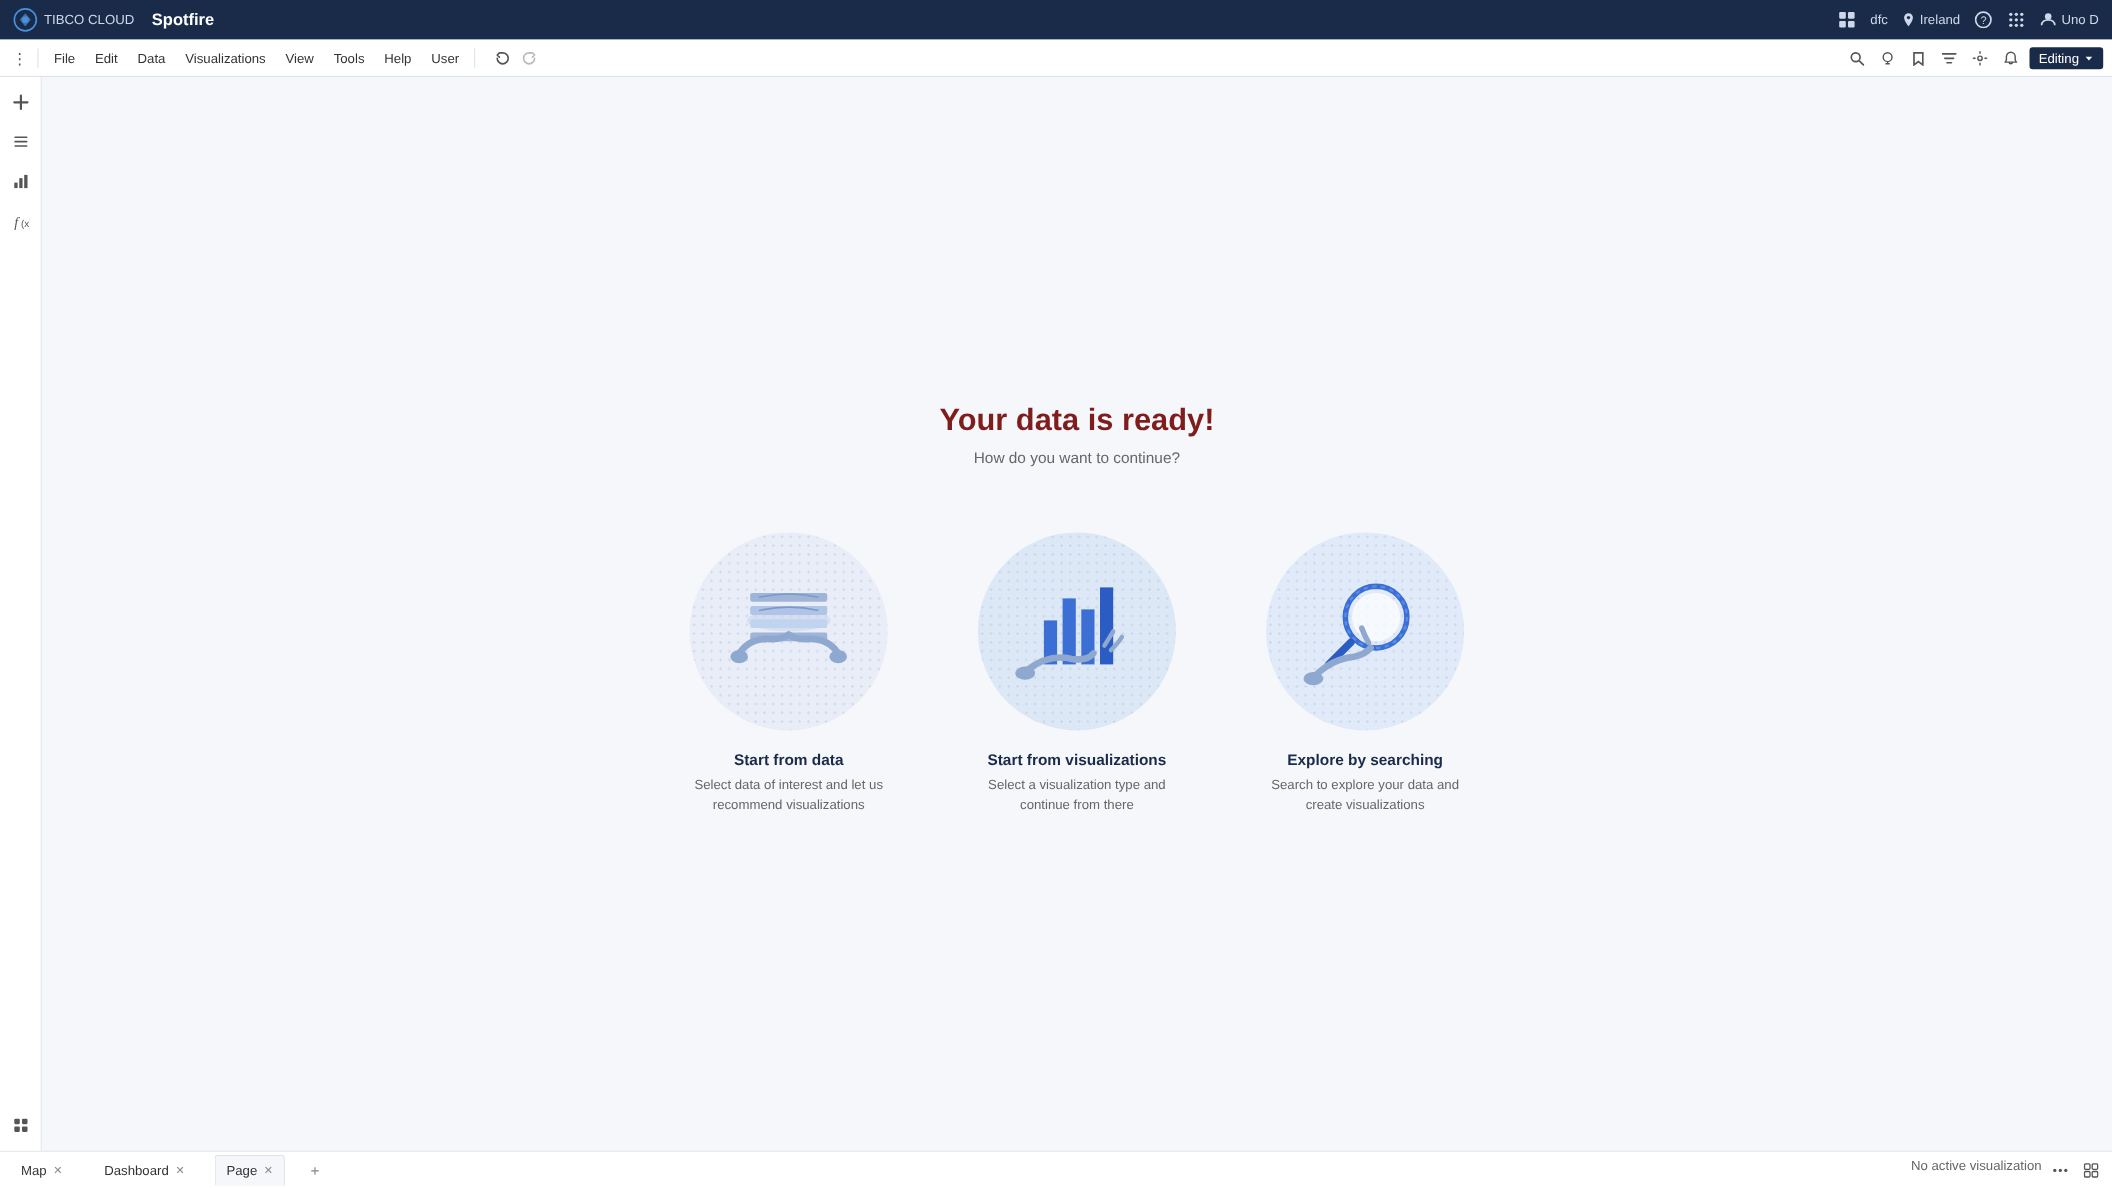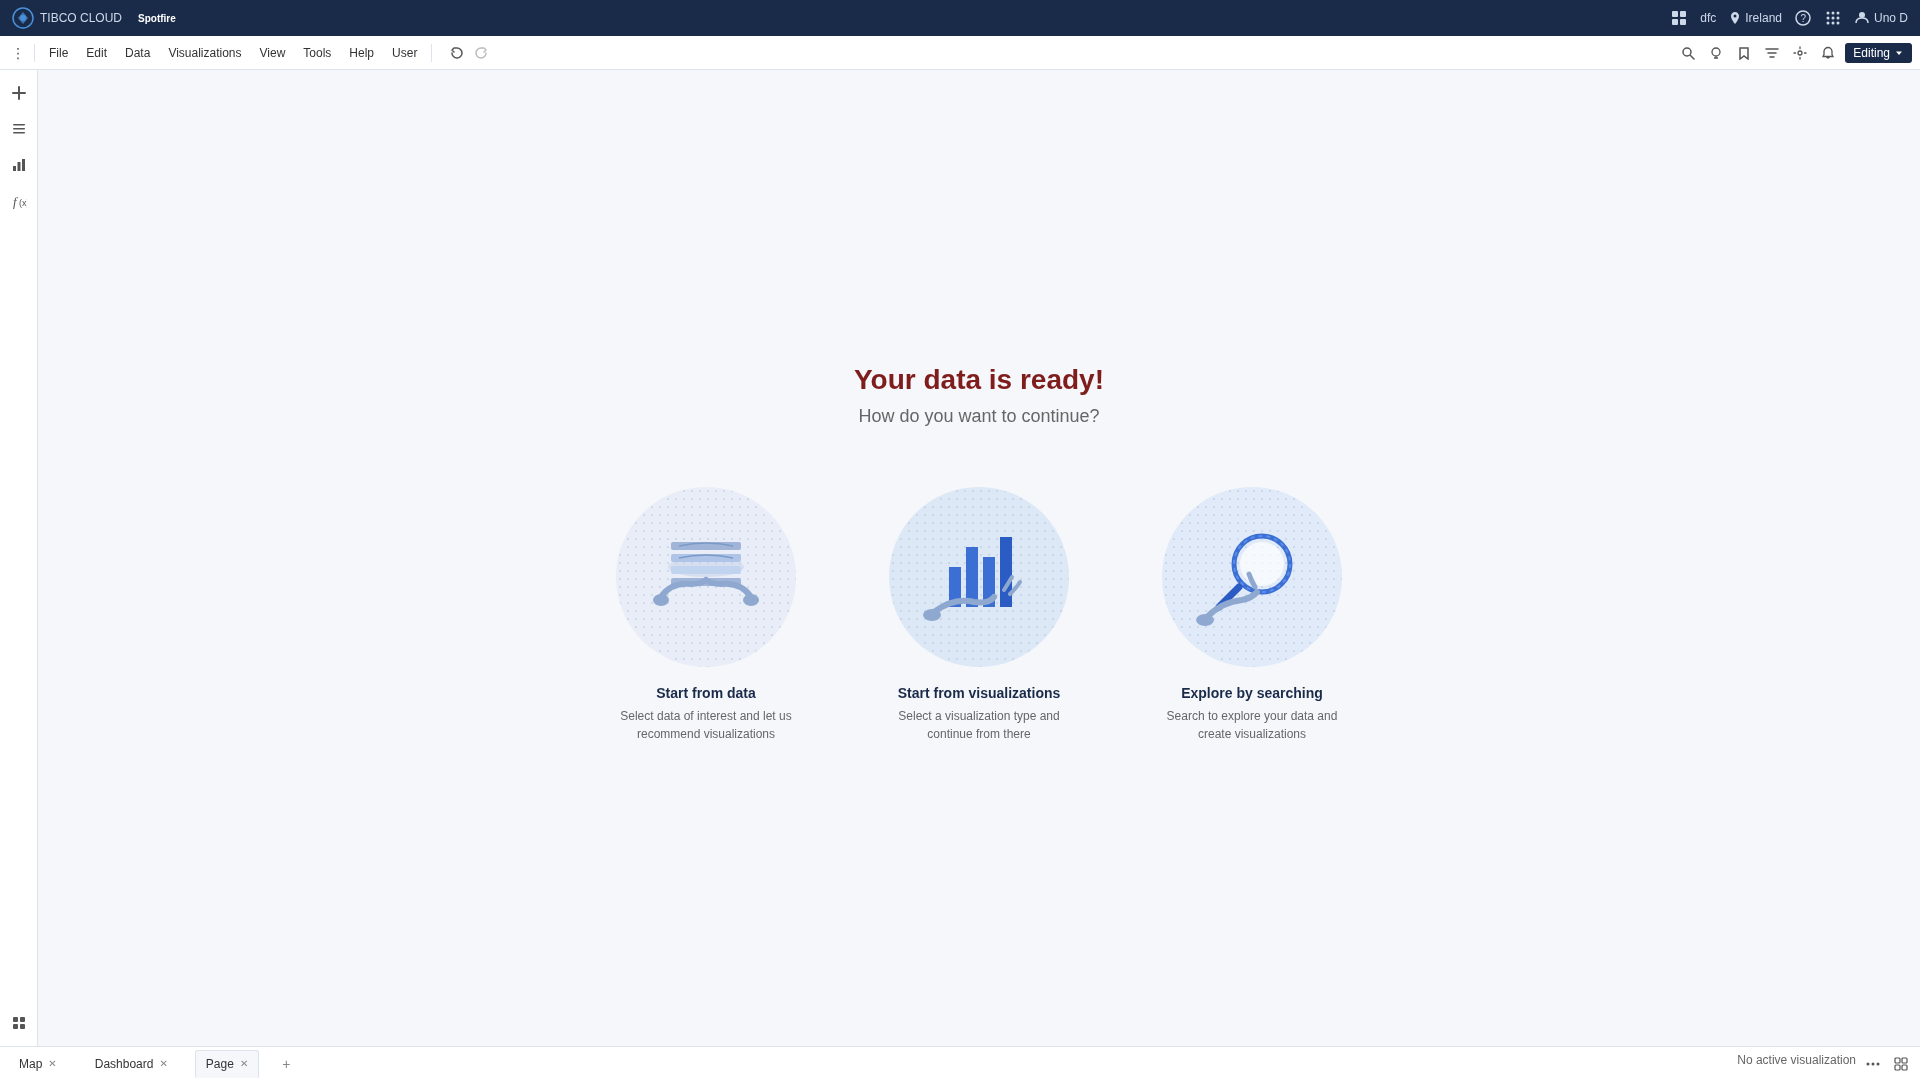--- a/index.html
+++ b/index.html
@@ -27,21 +27,21 @@
     .logo-icon {
       width: 22px;
       height: 22px;
     }
     .brand-name {
       font-size: 12px;
       color: #cdd8e8;
       font-weight: 400;
     }
     .app-name {
-      font-size: 10px;
+      font-size: 15px;
       font-weight: 600;
       color: white;
       margin-left: 4px;
     }
     .top-bar-spacer { flex: 1; }
     .top-bar-right {
       display: flex;
       align-items: center;
       gap: 12px;
       font-size: 12px;
@@ -185,29 +185,29 @@
     }
 
     .hero-title {
       font-size: 28px;
       font-weight: 600;
       color: #7f1d1d;
       margin-bottom: 10px;
       text-align: center;
     }
     .hero-subtitle {
-      font-size: 18px;
+      font-size: 14px;
       color: #666;
       margin-bottom: 50px;
       text-align: center;
     }
 
     .cards-container {
       display: flex;
-      gap: 53px;
+      gap: 42px;
       align-items: flex-start;
     }
 
     .card {
       display: flex;
       flex-direction: column;
       align-items: center;
       width: 220px;
       cursor: pointer;
       padding: 10px;

